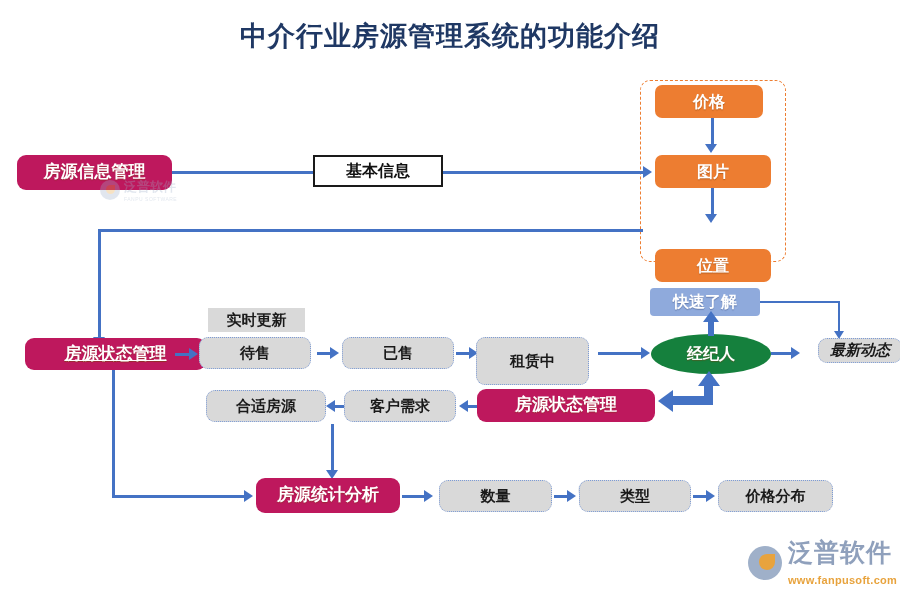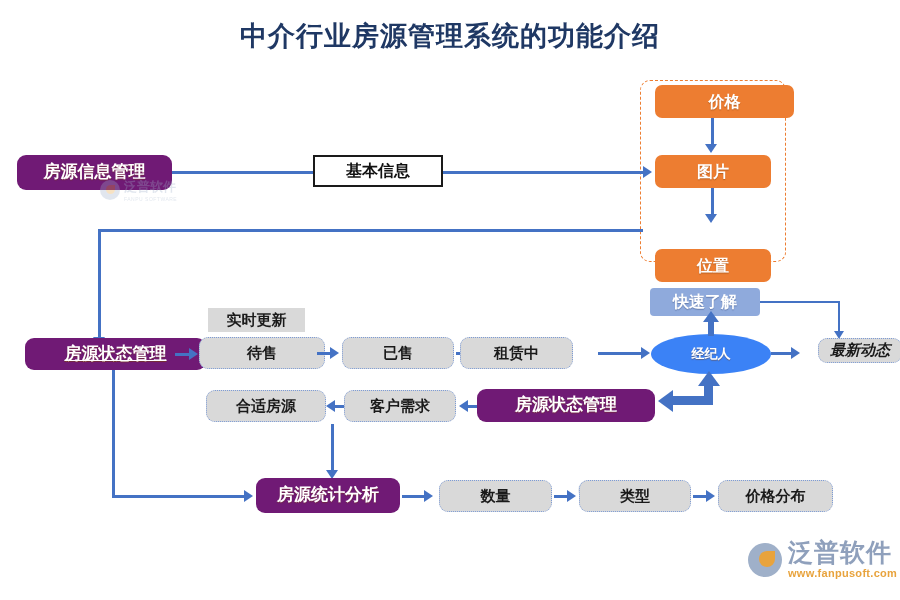--- a/index.html
+++ b/index.html
@@ -22,21 +22,21 @@
   
   .node{
     position:absolute;
     display:flex;align-items:center;justify-content:center;
     box-sizing:border-box;
     font-weight:bold;
     text-align:center;
     line-height:1.1;
   }
   .orange{
-    background:#701a75;
+    background:#be185d;
     color:#ffffff;
     border-radius:9px;
     font-size:17px;
     text-shadow:0 1px 1px rgba(120,60,10,.45);
   }
   .orange-sm{
     background:#ED7D31;color:#ffffff;border-radius:7px;font-size:16px;
     text-shadow:0 1px 1px rgba(120,60,10,.45);
   }
   .gray{
@@ -59,24 +59,24 @@
     font-size:16px;
   }
   .bluegray{
     background:#8FAADC;
     color:#ffffff;
     border-radius:4px;
     font-size:16px;
     text-shadow:0 1px 1px rgba(40,60,110,.4);
   }
   .ellipse{
-    background:#3b82f6;
+    background:#15803d;
     color:#ffffff;
     border-radius:50%;
-    font-size:13px;
+    font-size:16px;
     text-shadow:0 1px 1px rgba(120,60,10,.45);
   }
 
   .dashed-group{
     position:absolute;
     border:1.6px dashed #ED7D31;
     border-radius:10px;
     box-sizing:border-box;
   }
 
@@ -164,32 +164,32 @@
     width:34px;height:34px;border-radius:50%;
     background:#9FB0C9;position:relative;margin-right:6px;flex:none;
   }
   .logo-mark:after{
     content:"";position:absolute;left:11px;top:8px;
     width:16px;height:16px;border-radius:50% 0 50% 50%;
     background:#E8A33D;
   }
   .logo-text{display:flex;flex-direction:column;line-height:1;}
   .logo-cn{font-size:25px;font-weight:bold;color:#8FA0BC;letter-spacing:1px;}
-  .logo-url{font-size:11px;color:#E8A33D;letter-spacing:.3px;margin-top:3px;font-weight:bold;}
+  .logo-url{font-size:11px;color:#E8A33D;letter-spacing:.3px;margin-top:10px;font-weight:bold;}
 </style>
 </head>
 <body>
 
 <div id="canvas">
 
   <div class="title">中介行业房源管理系统的功能介绍</div>
 
   <div class="dashed-group" style="left:640px;top:80px;width:146px;height:182px;"></div>
 
-  <div class="node orange-sm" style="left:655px;top:85px;width:139px;height:33px;">价格</div>
+  <div class="node orange-sm" style="left:655px;top:85px;width:108px;height:33px;">价格</div>
   <div class="node orange-sm" style="left:655px;top:155px;width:116px;height:33px;">图片</div>
   <div class="node orange-sm" style="left:655px;top:225px;width:116px;height:33px;margin-top:24px;">位置</div>
 
   <div class="line-v" style="left:711px;top:118px;height:26px;"></div>
   <div class="arrow-d" style="left:705px;top:144px;"></div>
 
   <div class="line-v" style="left:711px;top:188px;height:26px;"></div>
   <div class="arrow-d" style="left:705px;top:214px;"></div>
 
   <div class="node orange" style="left:17px;top:155px;width:155px;height:35px;">房源信息管理</div>
@@ -211,29 +211,29 @@
   <div class="line-v" style="left:98px;top:229px;height:108px;"></div>
   <div class="arrow-d" style="left:93px;top:337px;"></div>
 
   <div class="node orange" style="left:25px;top:338px;width:181px;height:32px;text-decoration:underline;">房源状态管理</div>
 
   <div class="node gray-plain" style="left:208px;top:308px;width:97px;height:24px;">实时更新</div>
 
   <div class="line-h" style="left:175px;top:353px;width:14px;"></div>
   <div class="arrow-r" style="left:189px;top:348px;"></div>
 
-  <div class="node gray" style="left:199px;top:337px;width:126px;height:32px;text-align:center;">待售</div>
+  <div class="node gray" style="left:199px;top:337px;width:112px;height:32px;text-align:center;">待售</div>
   <div class="line-h" style="left:317px;top:352px;width:13px;"></div>
   <div class="arrow-r" style="left:330px;top:347px;"></div>
 
   <div class="node gray" style="left:342px;top:337px;width:112px;height:32px;">已售</div>
   <div class="line-h" style="left:456px;top:352px;width:13px;"></div>
   <div class="arrow-r" style="left:469px;top:347px;"></div>
 
-  <div class="node gray" style="left:460px;top:337px;width:113px;height:32px;">租赁中</div>
+  <div class="node gray" style="left:476px;top:337px;width:113px;height:48px;">租赁中</div>
   <div class="line-h" style="left:598px;top:352px;width:43px;"></div>
   <div class="arrow-r" style="left:641px;top:347px;"></div>
 
   <div class="node ellipse" style="left:651px;top:334px;width:120px;height:40px;">经纪人</div>
 
   <div class="node bluegray" style="left:650px;top:288px;width:110px;height:28px;text-align:right;">快速了解</div>
 
   <div class="seg-v-mid" style="left:708px;top:320px;height:16px;"></div>
   <div class="arrow-u-mid" style="left:703px;top:311px;"></div>
 

